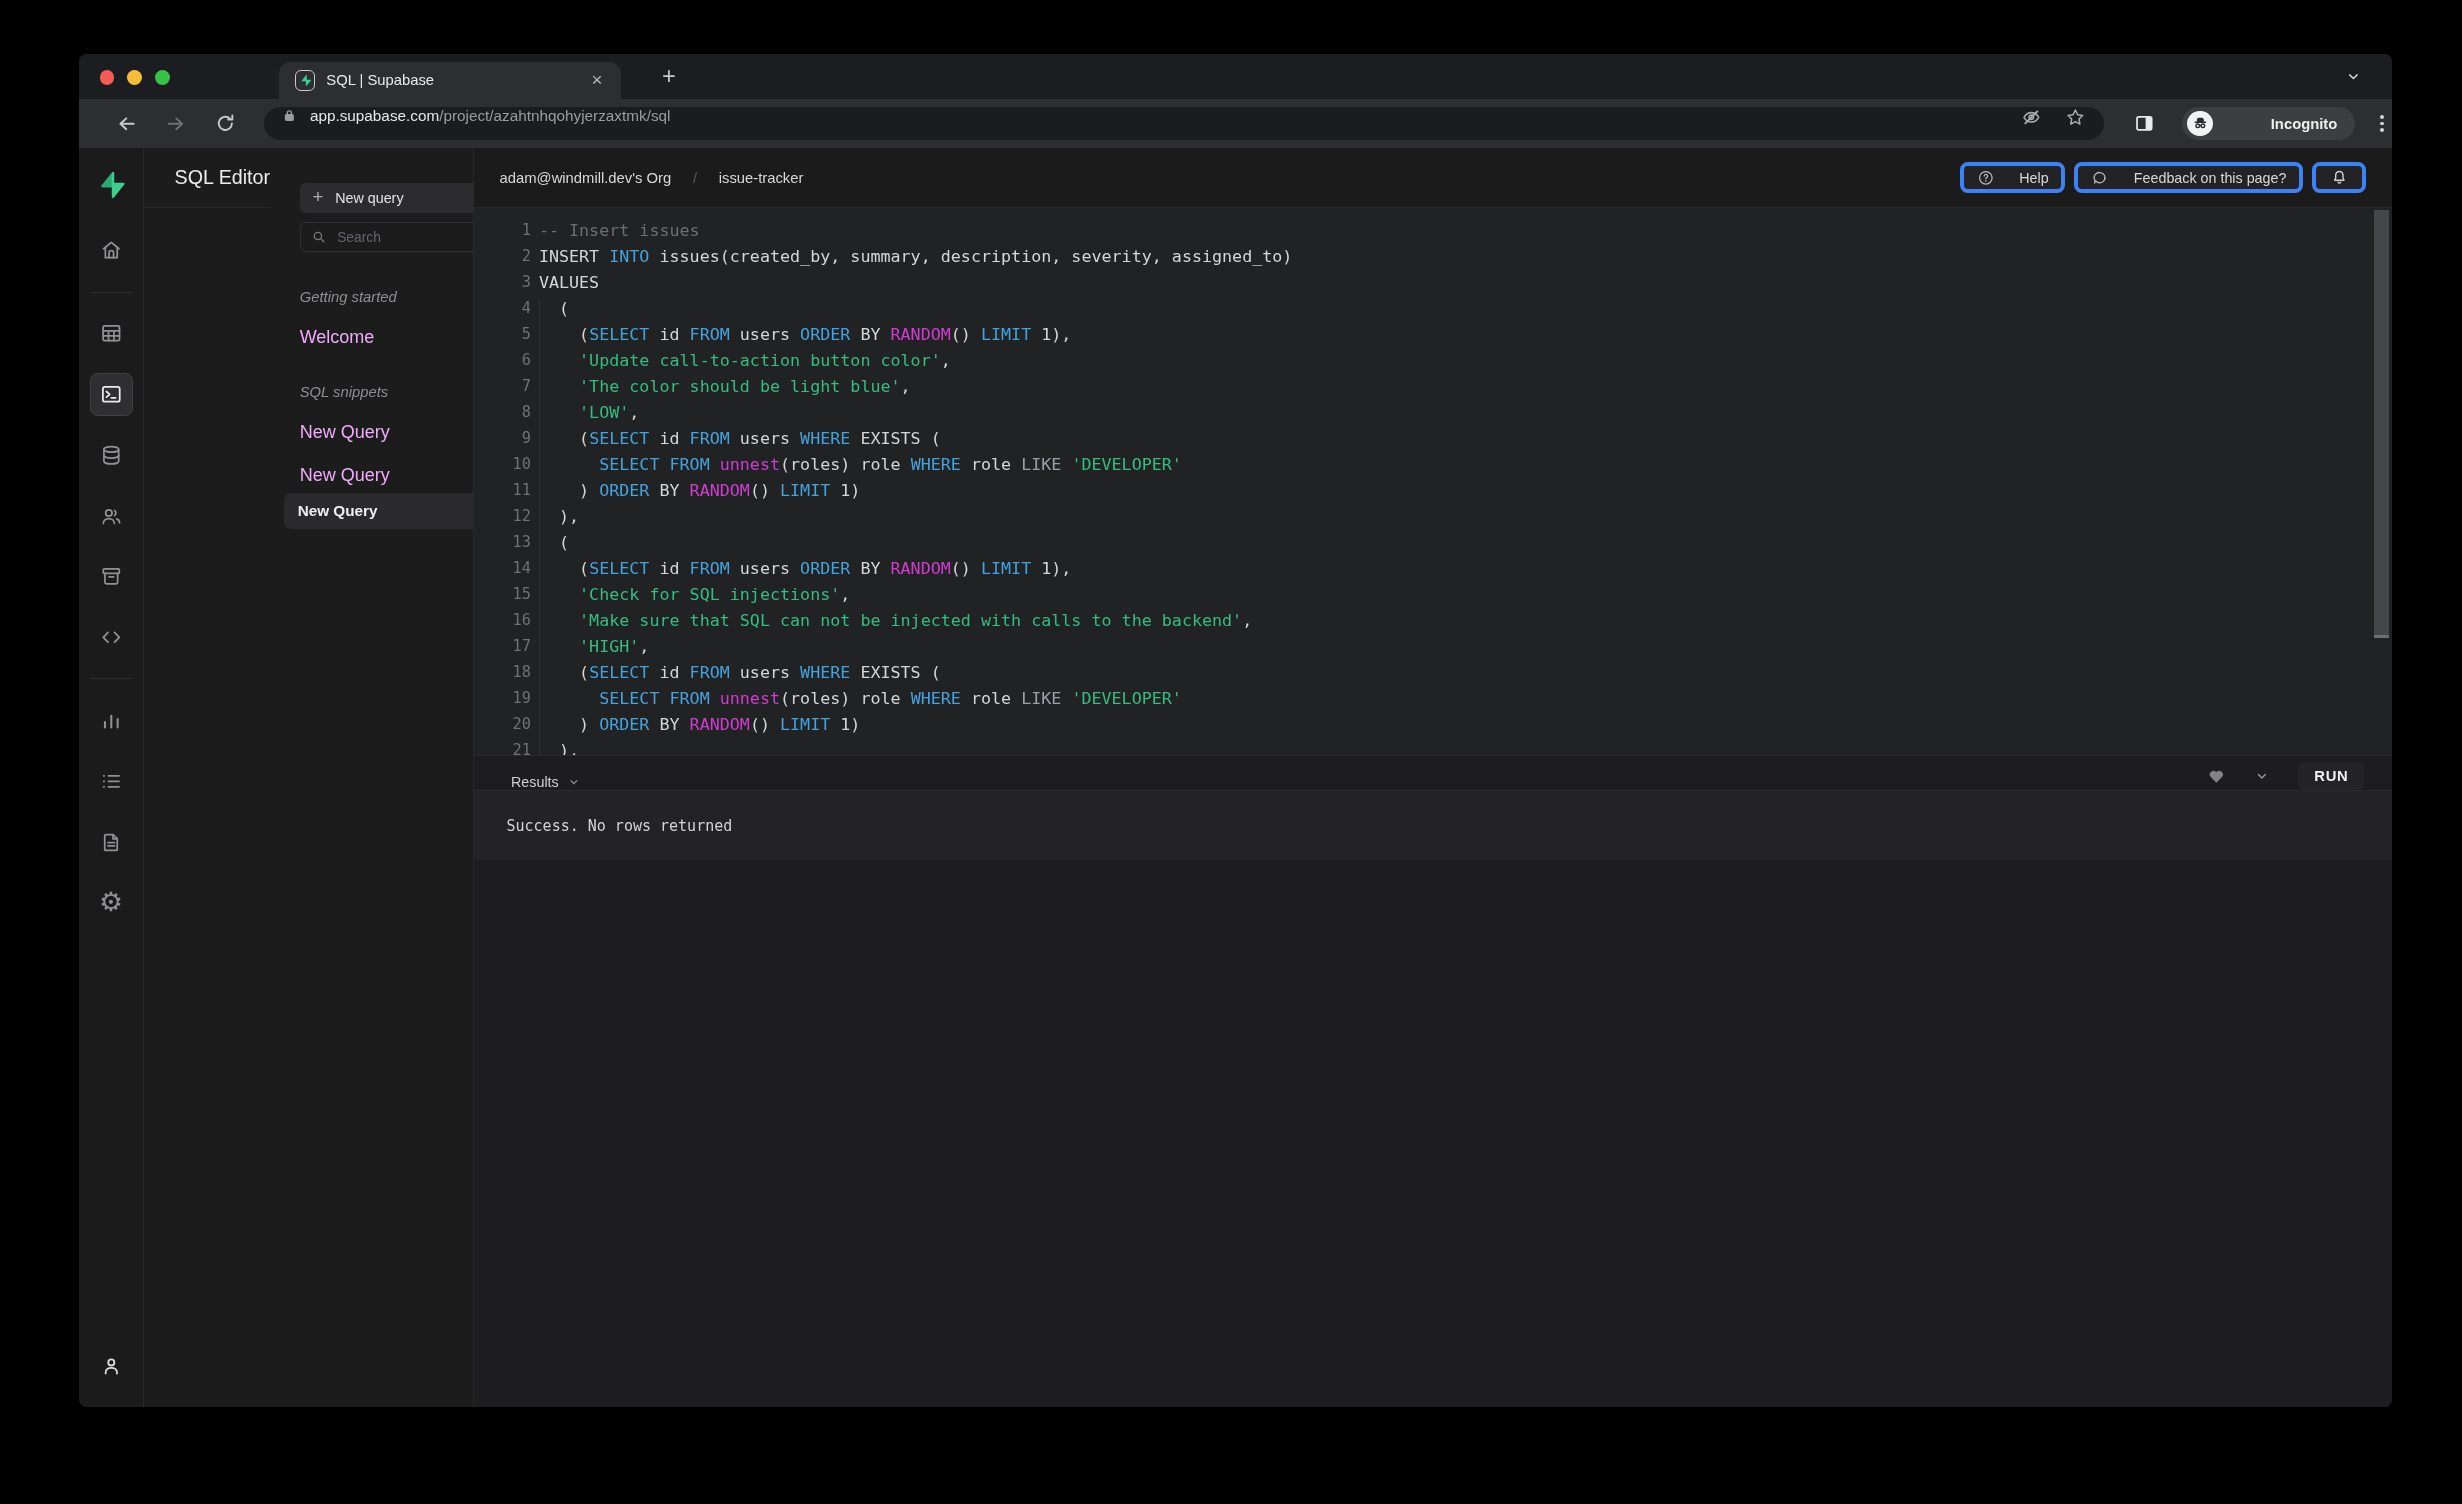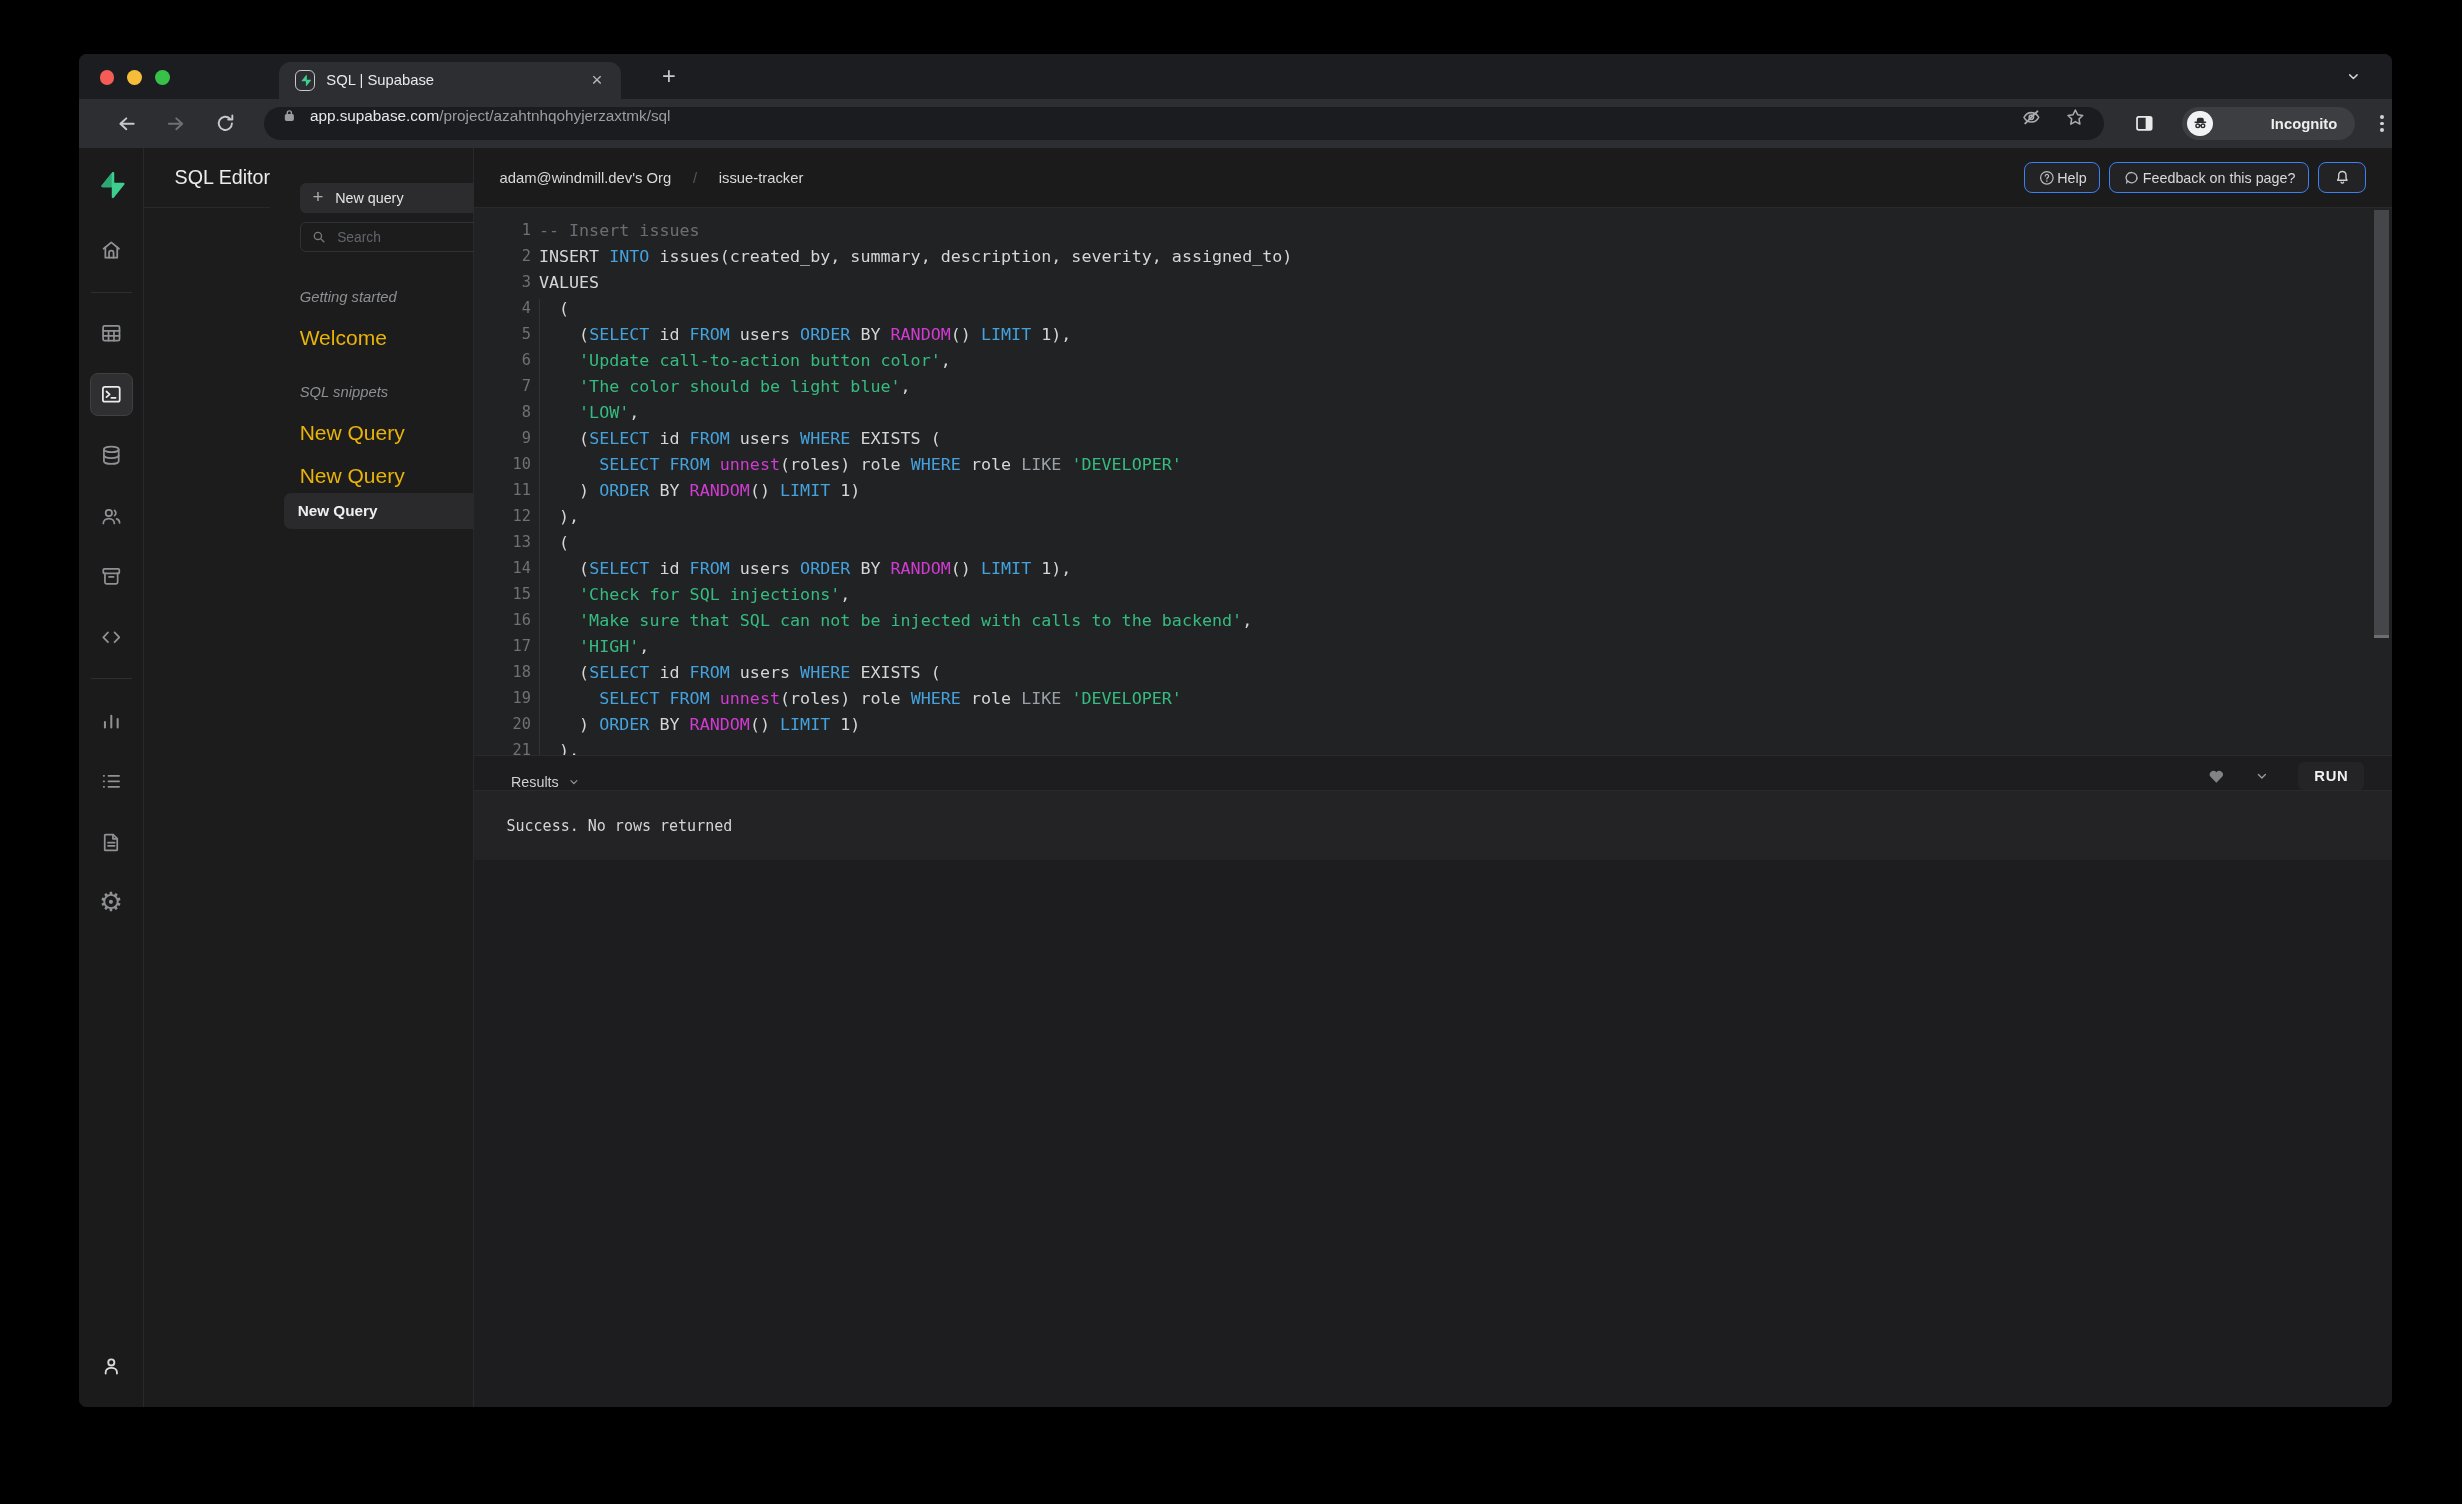--- a/index.html
+++ b/index.html
@@ -45,31 +45,31 @@
   .sidebar { width:330px; flex:none; background:#1c1c1d; border-right:1px solid #29292b; display:flex; }
   .sb-head { height:60px; flex:none; border-bottom:1px solid #29292b; display:flex; align-items:center; padding-left:30.5px; }
   .sb-title { color:#ececee; font-size:19.7px; }
   .sb-body { padding:35px 31.5px 0 29.6px; }
   .newquery-btn { width:100%; height:29.6px; background:#2c2c2e; border-radius:5.9px; display:flex; align-items:center; padding:0 12.8px; color:#e3e4e6; font-size:14.3px; }
   .newquery-btn .plus { color:#a9abae; font-size:18.7px; margin-right:11.8px; line-height:1; }
   .searchbox { margin-top:9.9px; width:100%; height:29.6px; border:1px solid #323235; border-radius:5.9px; display:flex; align-items:center; padding:0 10.8px; }
   .searchbox input { background:transparent; border:none; outline:none; color:#c7c8ca; font-size:13.8px; margin-left:9.9px; width:148px; font-family:"Liberation Sans",sans-serif; }
   .searchbox input::placeholder { color:#62666a; }
   .sb-section { color:#8d8f92; font-size:14.8px; margin-top:37px;font-style:italic; }
-  .sb-item { color:#eab308; font-size:21px; margin-top:22.7px; line-height:19.7px; }
+  .sb-item { color:#f0abfc; font-size:18px; margin-top:22.7px; line-height:19.7px; }
   .sb-pill { margin:7.9px -15.8px 0 -15.8px; height:36px; background:#2a2a2c; border-radius:6.9px; display:flex; align-items:center; padding:0 13.8px; }
   .sb-pill .lbl { color:#efeff0; font-size:15.3px; font-weight:700; }
   .sb-pill svg { margin-left:auto; }
 
   .main { flex:1; display:flex; flex-direction:column; min-width:0; background:#1b1b1c; }
   .main-head { height:60px; flex:none; border-bottom:1px solid #29292b; display:flex; align-items:center; padding:0 25.6px; }
   .crumb { color:#d8d9db; font-size:14.8px; }
   .crumb-sep { color:#56575a; font-size:14.8px; margin:0 21.7px; }
   .head-actions { margin-left:auto; display:flex; align-items:center; gap:8.9px; }
-  .chip { height:31.5px; background:#232326; border:1px solid #3b82f6; border-radius:7.9px; display:flex; align-items:center; padding:0 12.8px; color:#d9d9da; font-size:14.3px; gap:2px; }
+  .chip { height:31.5px; background:#232326; border:4px solid #3b82f6; border-radius:7.9px; display:flex; align-items:center; padding:0 12.8px; color:#d9d9da; font-size:14.3px; gap:25px; }
 
   
   .editor { flex:1; position:relative; background:#212224; overflow:hidden; font-family:"DejaVu Sans Mono",monospace; }
   .lines { padding-top:8.9px; }
   .line { display:flex; height:26px; align-items:center; white-space:pre; }
   .ln { width:57px; flex:none; text-align:right; color:#6f7174; font-size:15.3px; }
   .code { margin-left:7.9px; font-size:16.7px; letter-spacing:0; }
   .t-d { color:#d6d6d6; } .t-k { color:#44a2dd; } .t-s { color:#35bd81; }
   .t-f { color:#d13bd1; } .t-c { color:#6b6f74; } .t-g { color:#9aa0a6; }
   .indent-guide { position:absolute; left:65px; width:1px; background:#323234; }

